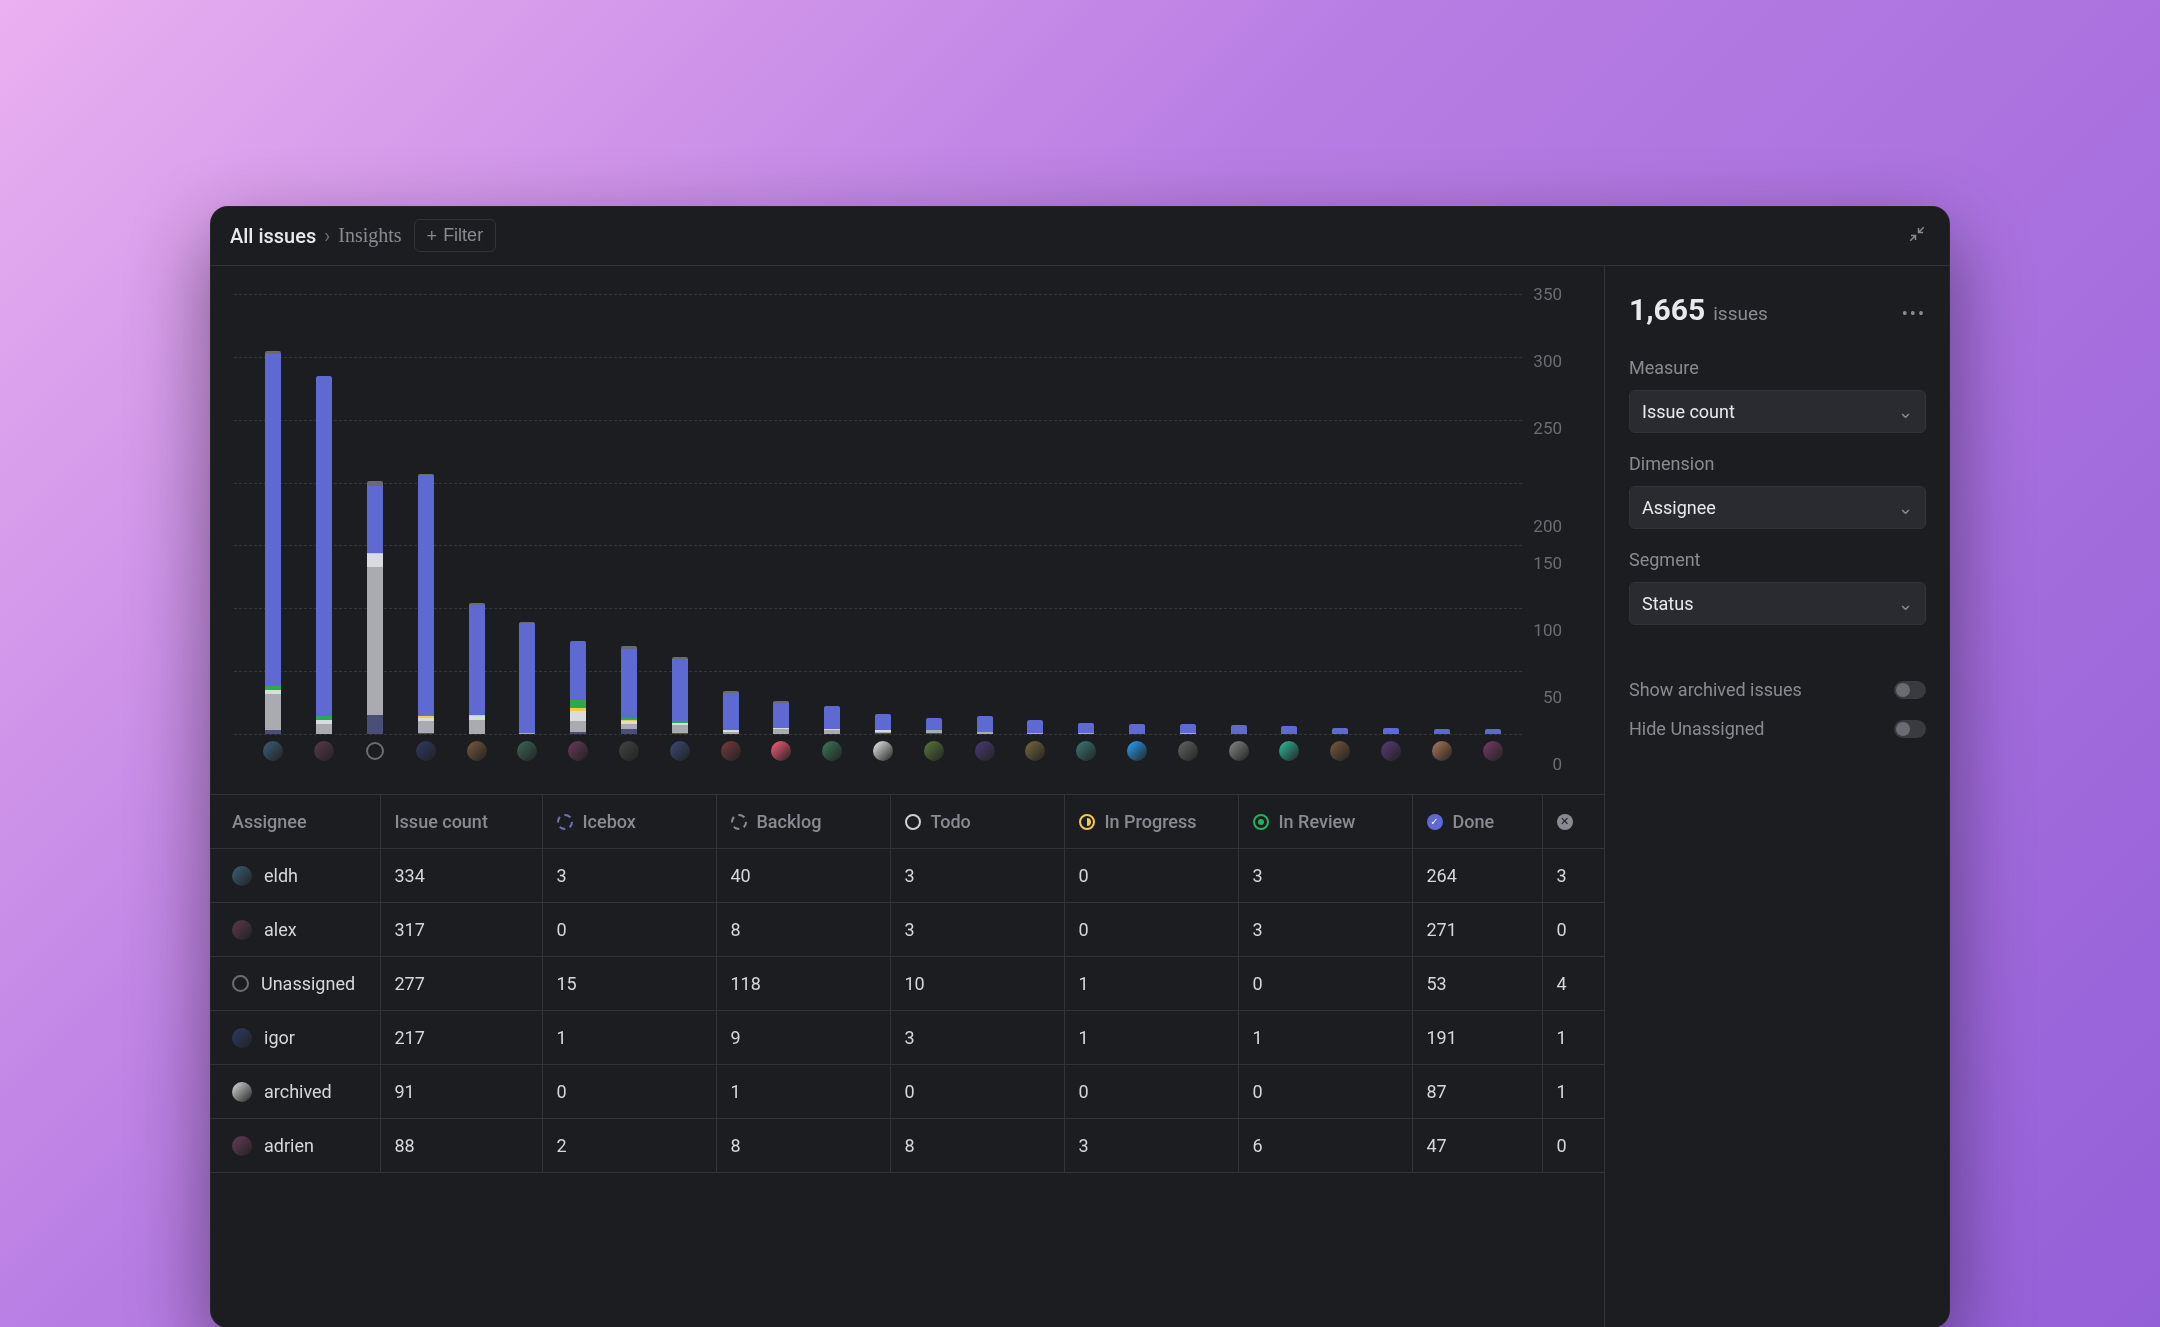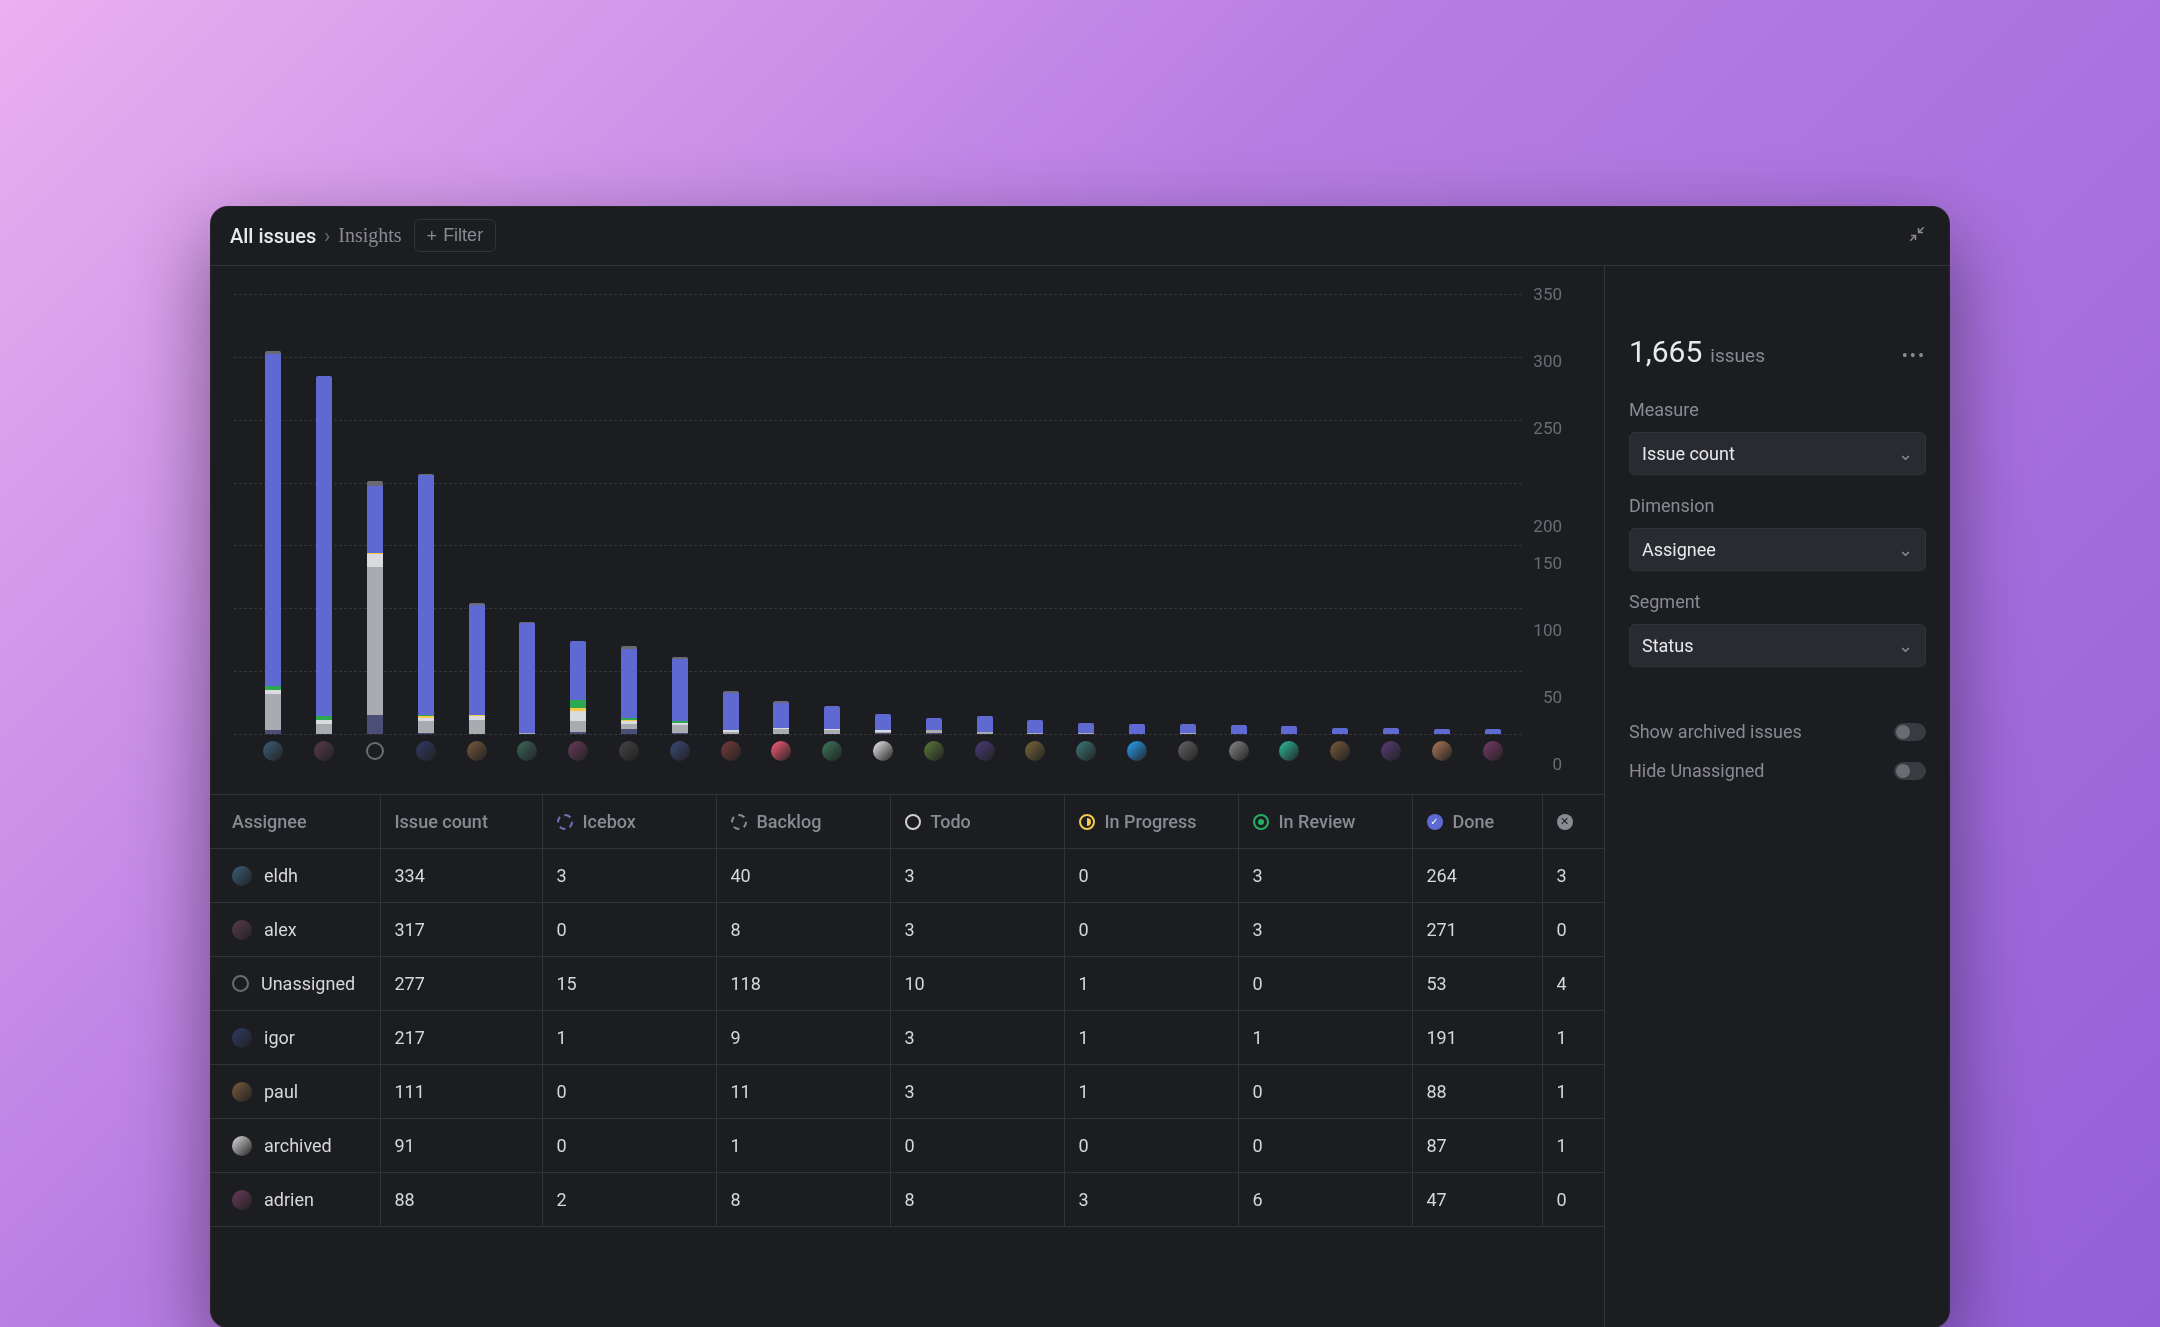--- a/index.html
+++ b/index.html
@@ -59,21 +59,21 @@
   padding:5px 12px;border-radius:6px;
   font-size:18px;cursor:pointer;
 }
 .filter-btn .plus{font-size:18px;line-height:1;}
 .spacer{flex:1;}
 .collapse-icon{color:var(--txt-dim);cursor:pointer;padding:4px;}
 .body{flex:1;display:flex;overflow:hidden;}
 .main{flex:1;display:flex;flex-direction:column;border-right:1px solid var(--border);overflow:hidden;}
 .sidebar{width:345px;padding:26px 24px;color:var(--txt);display:flex;flex-direction:column;gap:12px;}
 .side-head{display:flex;align-items:baseline;gap:8px;margin-bottom:10px;}
-.side-head .big{font-size:30px;font-weight:400;margin-top:42px;}
+.side-head .big{font-size:30px;font-weight:700;}
 .side-head .lbl{color:var(--txt-dim);font-size:19px;}
 .side-head .more{margin-left:auto;color:var(--txt-dim);cursor:pointer;letter-spacing:2px;font-size:18px;}
 .field-label{color:var(--txt-dim);font-size:18px;margin-top:8px;}
 .select{
   background:var(--bg3);
   border:1px solid var(--border);
   border-radius:6px;
   padding:10px 12px;
   display:flex;align-items:center;justify-content:space-between;
   cursor:pointer;color:var(--txt);font-size:18px;
@@ -556,36 +556,20 @@
                   <td>9</td>
                   <td>3</td>
                   <td>1</td>
                   <td>1</td>
                   <td>191</td>
                   <td>1</td>
                 </tr>
                 <tr>
                   <td>
                     <div class="assignee-cell">
-                      <span class="avatar" style="background: linear-gradient(135deg, rgb(122, 91, 59) 0%, rgb(34, 34, 34) 100%);"></span>
-                      <span>paul</span>
-                    </div>
-                  </td>
-                  <td>111</td>
-                  <td>0</td>
-                  <td>11</td>
-                  <td>3</td>
-                  <td>1</td>
-                  <td>0</td>
-                  <td>88</td>
-                  <td>1</td>
-                </tr>
-                <tr>
-                  <td>
-                    <div class="assignee-cell">
                       <span class="avatar" style="background: linear-gradient(135deg, rgb(221, 221, 221) 0%, rgb(34, 34, 34) 100%);"></span>
                       <span>archived</span>
                     </div>
                   </td>
                   <td>91</td>
                   <td>0</td>
                   <td>1</td>
                   <td>0</td>
                   <td>0</td>
                   <td>0</td>

